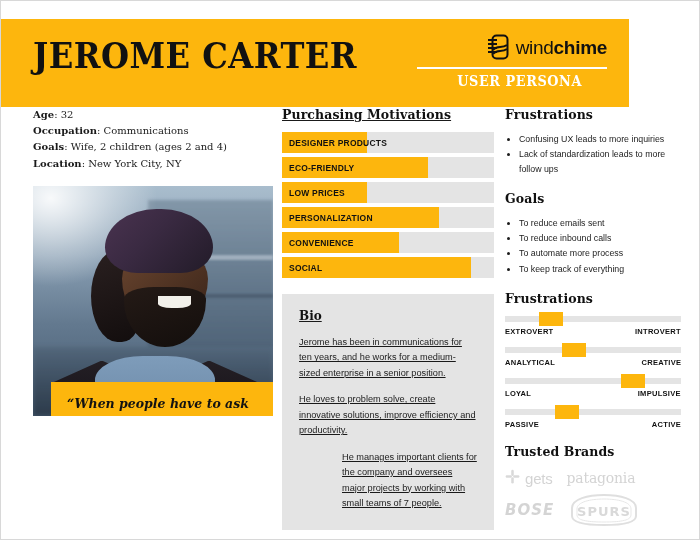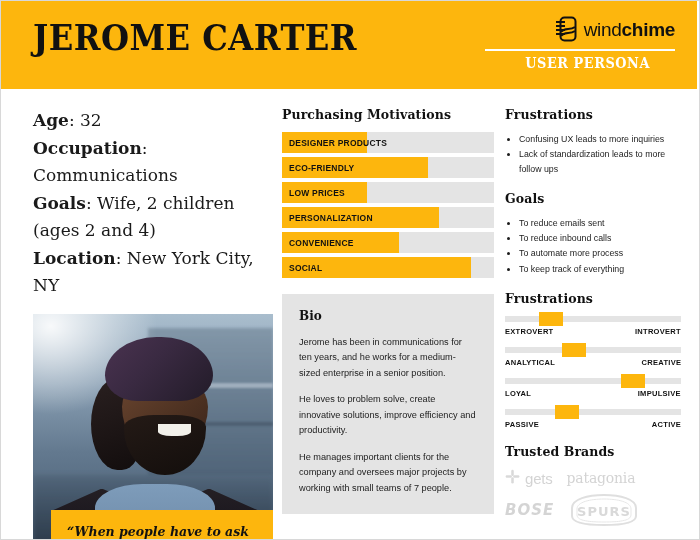--- a/index.html
+++ b/index.html
@@ -6,21 +6,21 @@
   body{
     width:700px;height:540px;
     background:#ffffff;
     font-family:"Liberation Sans", sans-serif;
     color:#1a1a1a;
     overflow:hidden;
   }
   .page{position:relative;width:700px;height:540px;box-sizing:border-box;border:1px solid #d8d8d8;background:#fff;overflow:hidden;}
 
   
-  .header{position:absolute;left:0;top:0;width:696px;height:88px;background:#FDB60D;box-sizing:border-box;}
+  .header{position:absolute;left:0;top:18px;width:628px;height:88px;background:#FDB60D;box-sizing:border-box;}
   .persona-name{
     position:absolute;left:32px;top:19px;
     font-family:"DejaVu Serif", serif;
     font-weight:bold;font-size:35px;letter-spacing:0.5px;
     color:#111;line-height:1;
     transform:scaleX(0.92);transform-origin:left center;
   }
   .brand{position:absolute;right:22px;top:14px;width:190px;text-align:center;}
   .brand-row{display:flex;align-items:center;justify-content:flex-end;gap:7px;height:28px;}
   .brand-mark{width:22px;height:26px;flex:0 0 auto;}
@@ -28,21 +28,21 @@
   .brand-text b{font-weight:bold;}
   .brand-rule{height:2px;background:#fff;margin:6px 0 4px 0;width:100%;}
   .brand-sub{
     font-family:"DejaVu Serif", serif;
     font-weight:bold;font-size:14px;color:#fff;letter-spacing:0.6px;
     transform:scaleX(0.92);transform-origin:right center;
   }
 
   
   .col-left{position:absolute;left:32px;top:106px;width:240px;}
-  .demo{font-family:"DejaVu Serif", serif;font-size:17px;line-height:1.62;color:#1a1a1a;}
+  .demo{font-family:"DejaVu Serif", serif;font-size:10px;line-height:1.62;color:#1a1a1a;}
   .demo .k{font-weight:bold;}
   .photo-wrap{position:relative;margin-top:14px;width:240px;height:230px;overflow:hidden;}
   .ph-bg{position:absolute;inset:0;background:linear-gradient(180deg,#a9bdcd 0%,#8aa0b4 30%,#63798f 60%,#44596e 100%);}
   .ph-glow{position:absolute;left:-10%;top:-8%;width:62%;height:52%;background:radial-gradient(ellipse at 28% 26%, rgba(255,255,255,0.92) 0%, rgba(255,255,255,0.35) 42%, rgba(255,255,255,0) 70%);}
   .ph-build{position:absolute;right:0;top:6%;width:52%;height:64%;background:linear-gradient(180deg,rgba(120,140,158,0.75) 0%,rgba(78,98,118,0.85) 100%);filter:blur(1.5px);}
   .ph-line{position:absolute;right:0;top:30%;width:55%;height:5px;background:rgba(200,212,222,0.55);filter:blur(1px);}
   .ph-line2{position:absolute;right:0;top:47%;width:55%;height:4px;background:rgba(60,76,94,0.5);filter:blur(1px);}
   .ph-ground{position:absolute;left:0;bottom:0;width:100%;height:30%;background:linear-gradient(180deg,rgba(58,74,90,0.25),rgba(30,40,52,0.6));filter:blur(2px);}
   .ph-beanie{position:absolute;left:30%;top:10%;width:45%;height:28%;border-radius:48% 48% 30% 30%/60% 60% 40% 40%;background:linear-gradient(135deg,#4a3350 0%,#3a2a42 42%,#221b28 100%);}
   .ph-face{position:absolute;left:37%;top:26%;width:36%;height:36%;border-radius:46% 46% 48% 48%/40% 40% 60% 60%;background:linear-gradient(140deg,#6b4630 0%,#4e3222 55%,#38231a 100%);}
@@ -51,37 +51,37 @@
   .ph-locs{position:absolute;left:24%;top:28%;width:22%;height:40%;border-radius:50% 20% 40% 50%;background:linear-gradient(160deg,#2a2020 0%,#120d0d 100%);}
   .ph-shirt{position:absolute;left:26%;bottom:0;width:50%;height:26%;background:linear-gradient(180deg,#7e9cba 0%,#6d8aa8 100%);border-radius:40% 40% 0 0;}
   .ph-jacket{position:absolute;left:8%;bottom:0;width:86%;height:24%;background:linear-gradient(180deg,#241f24 0%,#15121a 100%);clip-path:polygon(0 40%,24% 0,34% 16%,50% 34%,66% 16%,76% 0,100% 40%,100% 100%,0 100%);}
   .quote-box{position:absolute;left:18px;top:196px;width:222px;background:#FDB60D;box-sizing:border-box;padding:13px 16px 15px 16px;}
   .quote-text{
     font-family:"DejaVu Serif", serif;
     font-weight:bold;font-style:italic;font-size:12.5px;line-height:1.42;color:#121212;
   }
 
   
-  .col-mid{position:absolute;left:281px;top:106px;width:212px;}
+  .col-mid{position:absolute;left:281px;top:106px;width:212px;text-decoration:underline;}
   .h-serif{
     font-family:"DejaVu Serif", serif;
     font-weight:bold;font-size:12.5px;color:#111;margin:0 0 10px 0;letter-spacing:0.1px;
   }
   .bars{display:block;}
   .bar{position:relative;width:212px;height:21px;background:#E4E4E4;margin-bottom:4px;}
   .bar-fill{position:absolute;left:0;top:0;height:21px;background:#FDB60D;}
   .bar-label{
     position:absolute;left:7px;top:0;height:21px;display:flex;align-items:center;
     font-size:9px;font-weight:bold;letter-spacing:0.25px;color:#111;
     transform:scaleX(0.94);transform-origin:left center;white-space:nowrap;
   }
   .bio{margin-top:16px;width:212px;background:#E4E4E4;box-sizing:border-box;padding:15px 17px 18px 17px;}
   .bio-title{font-family:"DejaVu Serif", serif;font-weight:bold;font-size:12px;color:#111;margin-bottom:12px;}
   .bio p{margin:0 0 11px 0;font-size:9.2px;line-height:1.68;color:#1c1c1c;}
-  .bio p:last-child{margin-bottom:0;}
+  .bio p:last-child{margin-bottom:0;margin-left:43px;}
 
   
   .col-right{position:absolute;left:504px;top:106px;width:176px;}
   .blk{margin-bottom:15px;}
   .ul{margin:0;padding-left:14px;list-style:disc;}
   .ul li{font-size:8.8px;line-height:1.62;color:#1c1c1c;margin-bottom:1px;}
   .sliders{margin-top:3px;}
   .slider{margin-bottom:11px;}
   .track{position:relative;width:176px;height:6px;background:#E4E4E4;}
   .thumb{position:absolute;top:-4px;width:24px;height:14px;background:#FDB60D;transform:translateX(-50%);}

